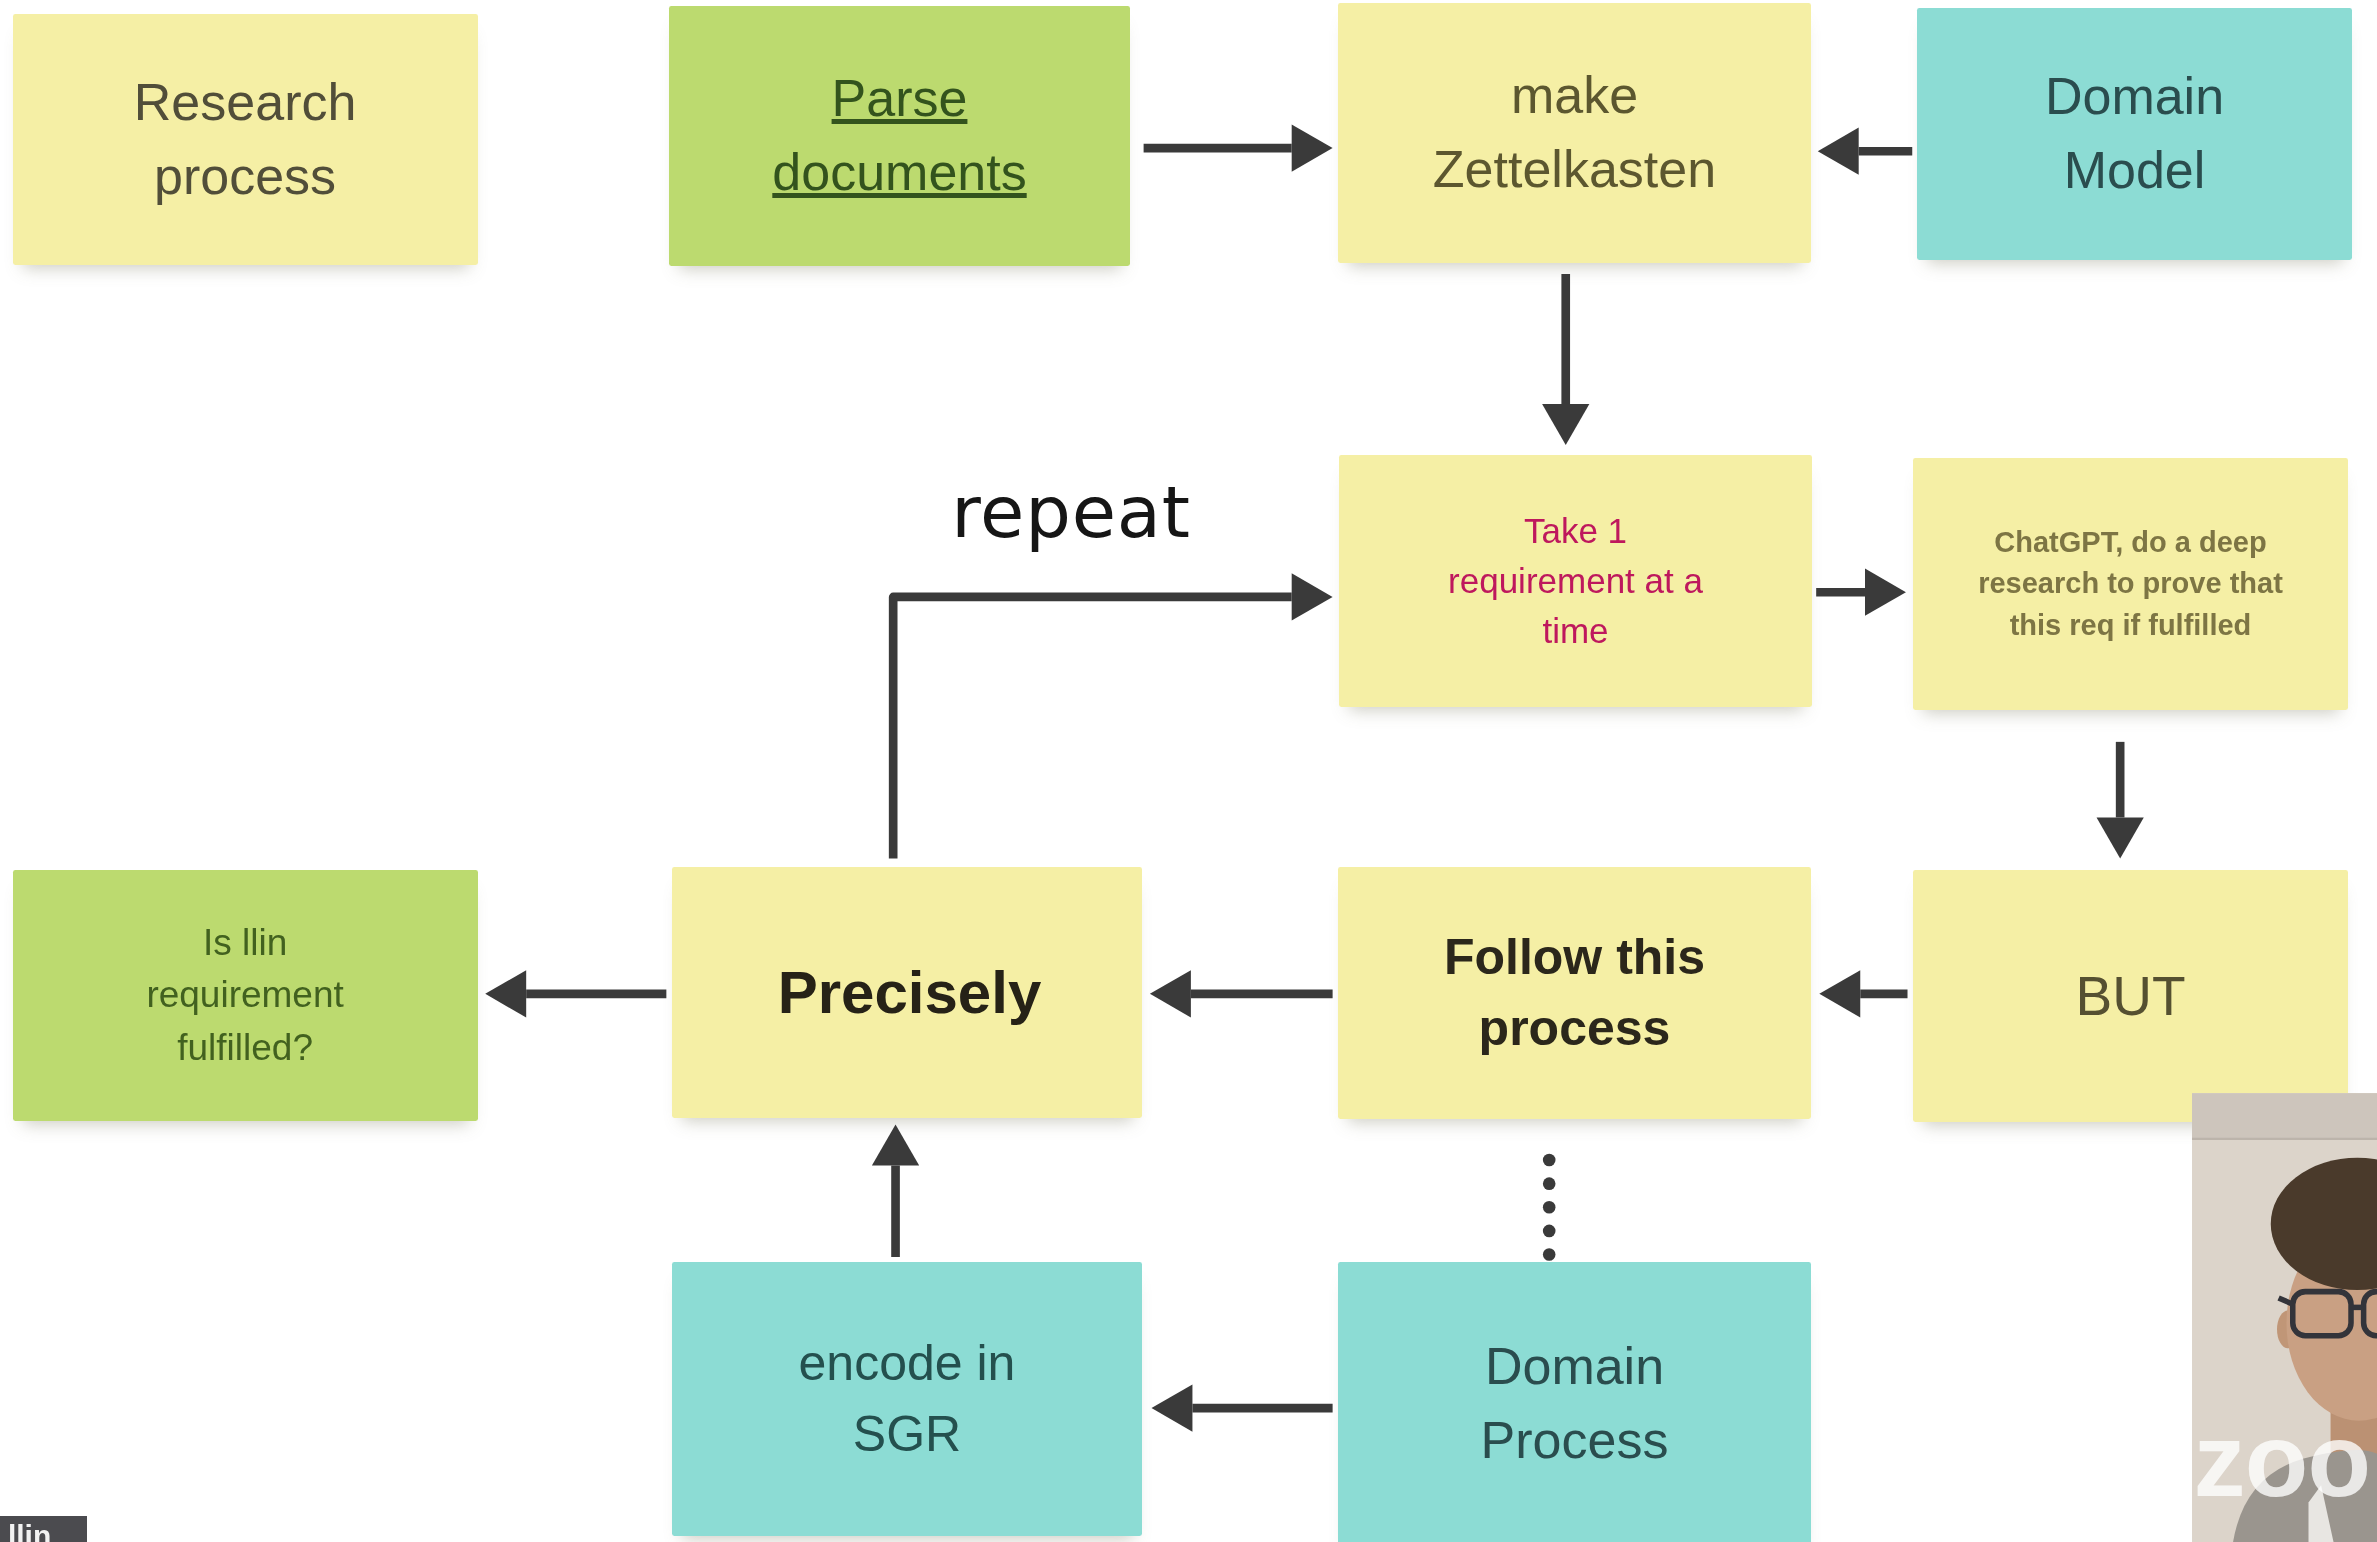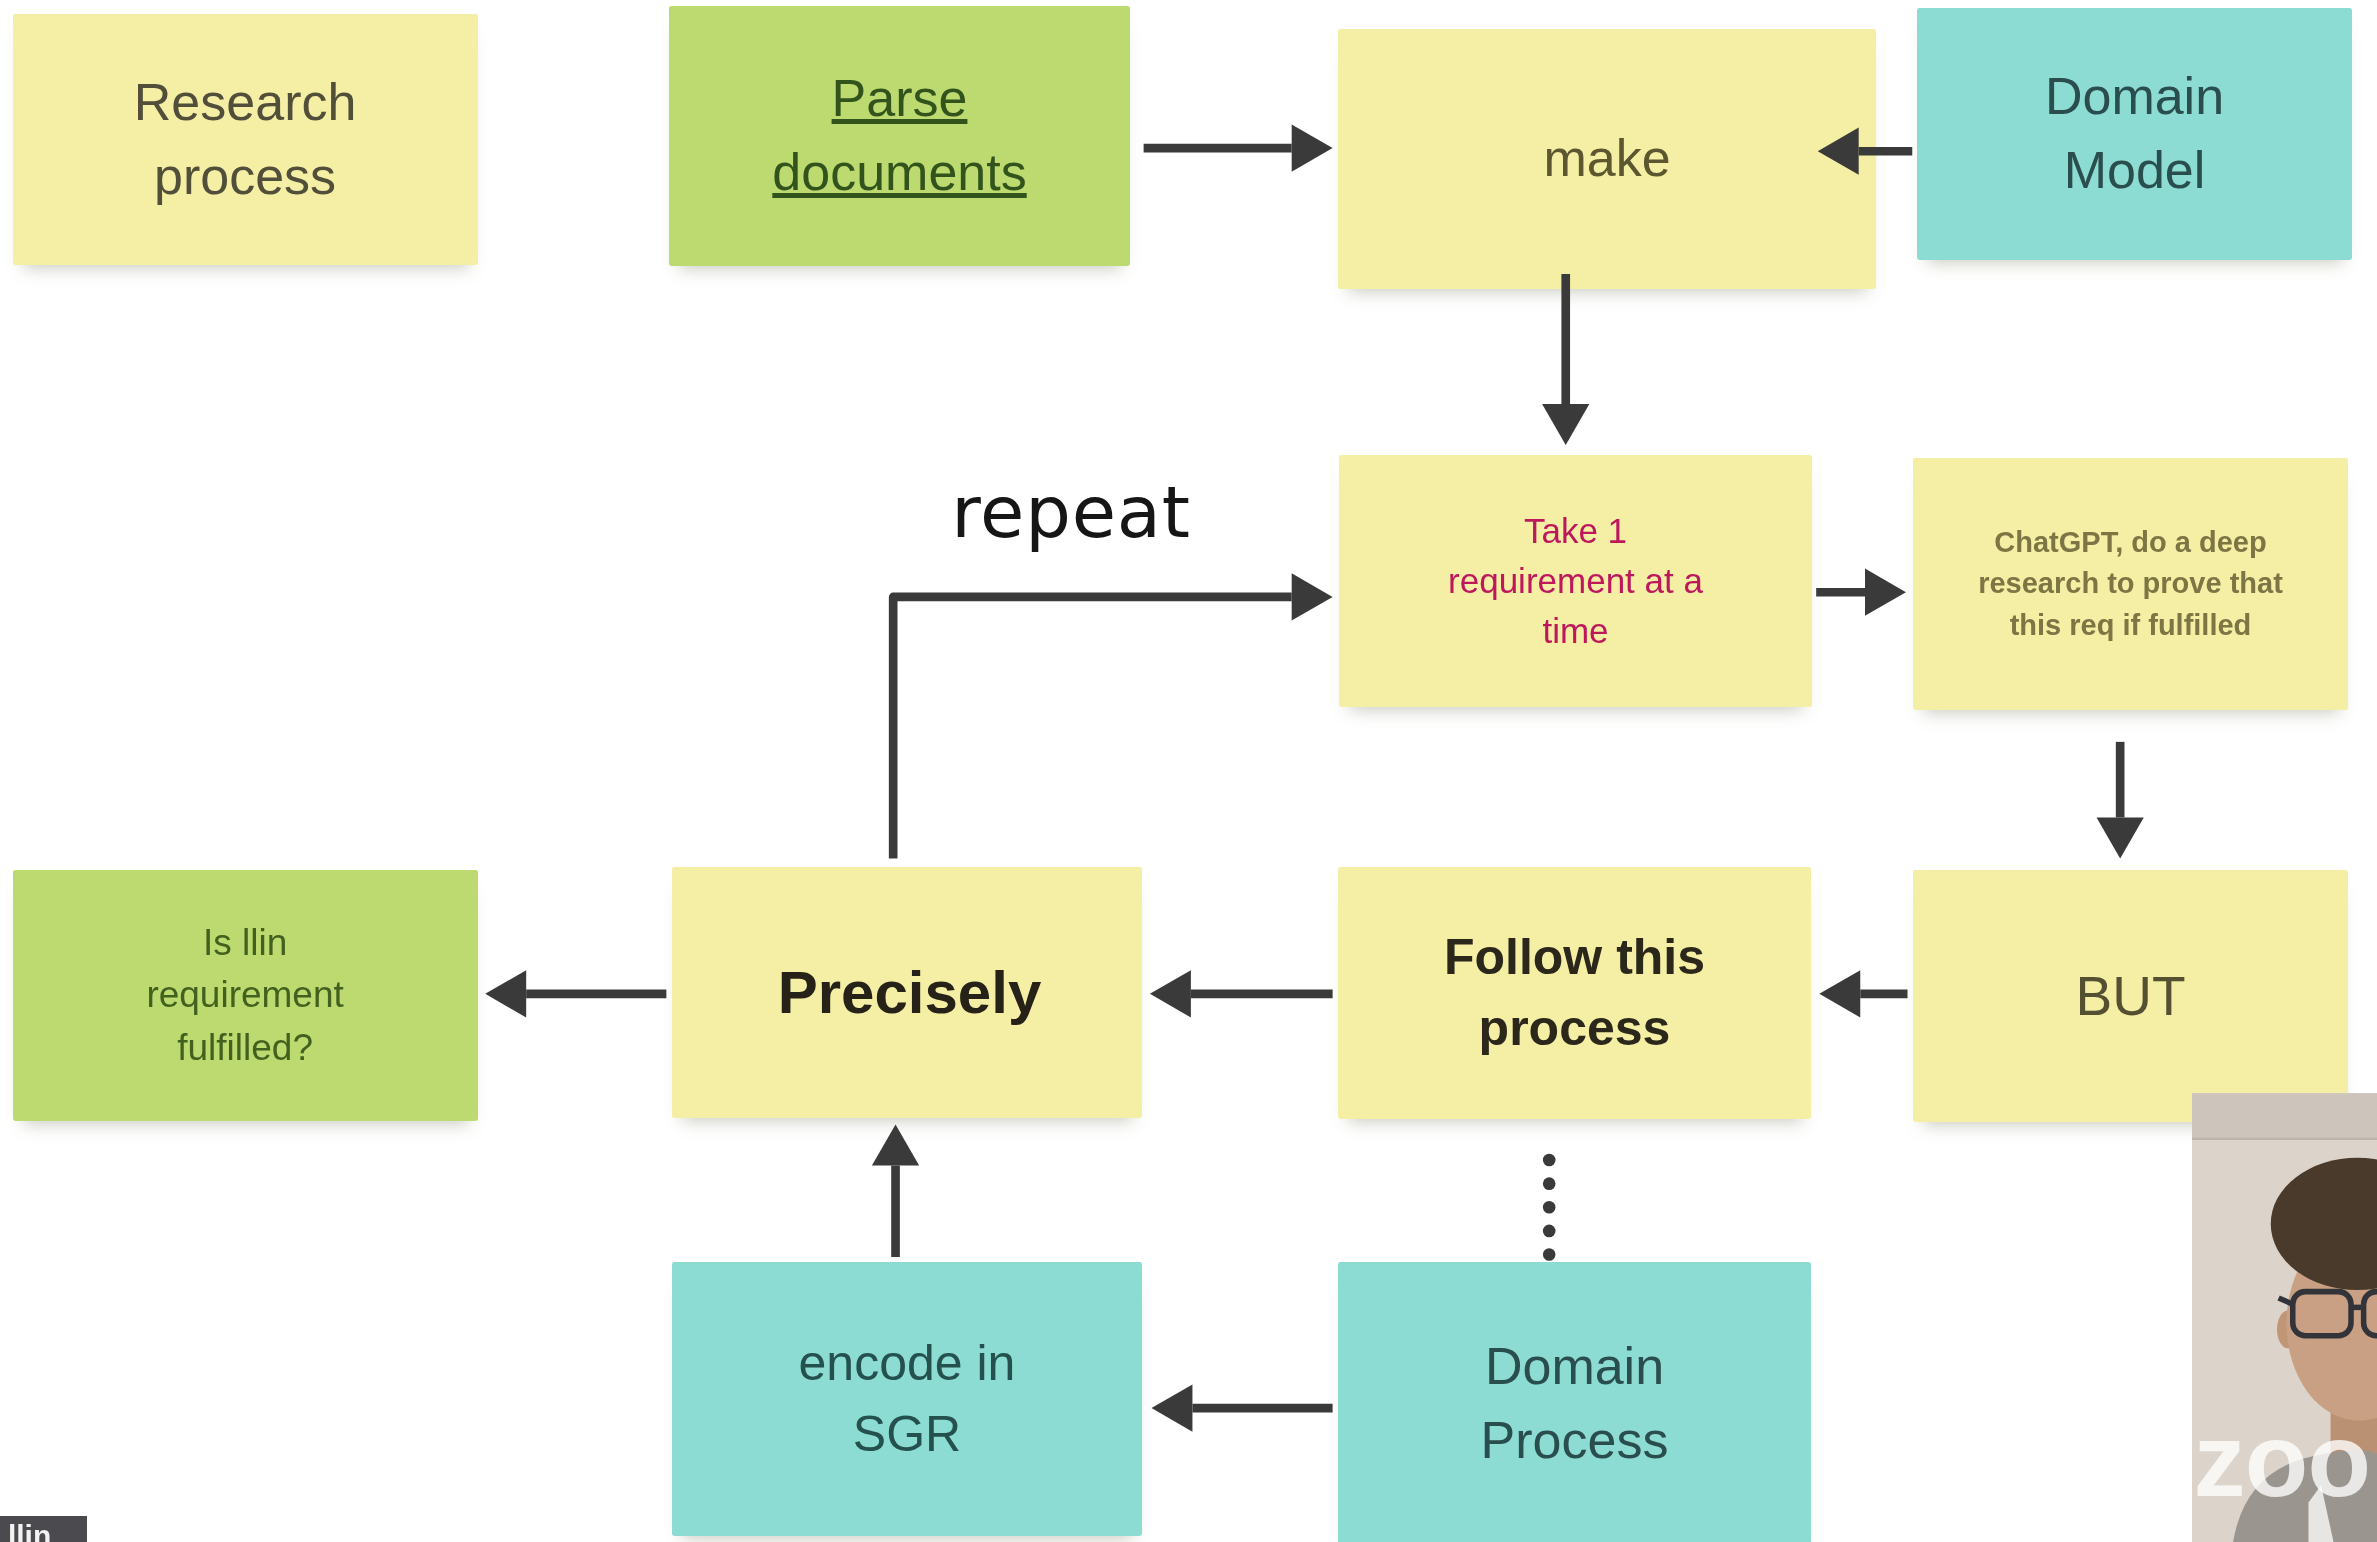--- a/index.html
+++ b/index.html
@@ -71,22 +71,22 @@
 
 <div id="board">
 
   <div id="sticky-layer">
       <div class="sticky" style="left: 12.6px; top: 14px; width: 465px; height: 251px; background: rgb(245, 239, 165);">
         <div class="sticky-text" style="font-size: 52px; color: rgb(81, 78, 57); font-weight: 400;"><span>Research</span><br><span>process</span></div>
       </div>
       <div class="sticky" style="left: 669px; top: 6.3px; width: 461px; height: 260px; background: rgb(188, 218, 111);">
         <div class="sticky-text" style="font-size: 52px; color: rgb(51, 83, 29); font-weight: 400; text-decoration: underline;"><span>Parse</span><br><span>documents</span></div>
       </div>
-      <div class="sticky" style="left: 1338px; top: 3.2px; width: 538px; height: 260px; background: rgb(245, 239, 165); margin-top: 26px;">
-        <div class="sticky-text" style="font-size: 52px; color: rgb(92, 87, 47); font-weight: 400;"><span>make</span><br></div>
+      <div class="sticky" style="left: 1338px; top: 3.2px; width: 473px; height: 260px; background: rgb(245, 239, 165);">
+        <div class="sticky-text" style="font-size: 52px; color: rgb(92, 87, 47); font-weight: 400;"><span>make</span><br><span>Zettelkasten</span></div>
       </div>
       <div class="sticky" style="left: 1917px; top: 7.9px; width: 435px; height: 252px; background: rgb(140, 220, 212);">
         <div class="sticky-text" style="font-size: 52px; color: rgb(42, 77, 78); font-weight: 400;"><span>Domain</span><br><span>Model</span></div>
       </div>
       <div class="sticky" style="left: 1339px; top: 455px; width: 473px; height: 252px; background: rgb(245, 239, 165);">
         <div class="sticky-text" style="font-size: 35px; color: #be185d; font-weight: 400;"><span>Take 1</span><br><span>requirement at a</span><br><span>time</span></div>
       </div>
       <div class="sticky" style="left: 1913px; top: 458px; width: 435px; height: 252px; background: rgb(245, 239, 165);">
         <div class="sticky-text" style="font-size: 29px; color: rgb(125, 117, 68); font-weight: 600;"><span>ChatGPT, do a deep</span><br><span>research to prove that</span><br><span>this req if fulfilled</span></div>
       </div>

